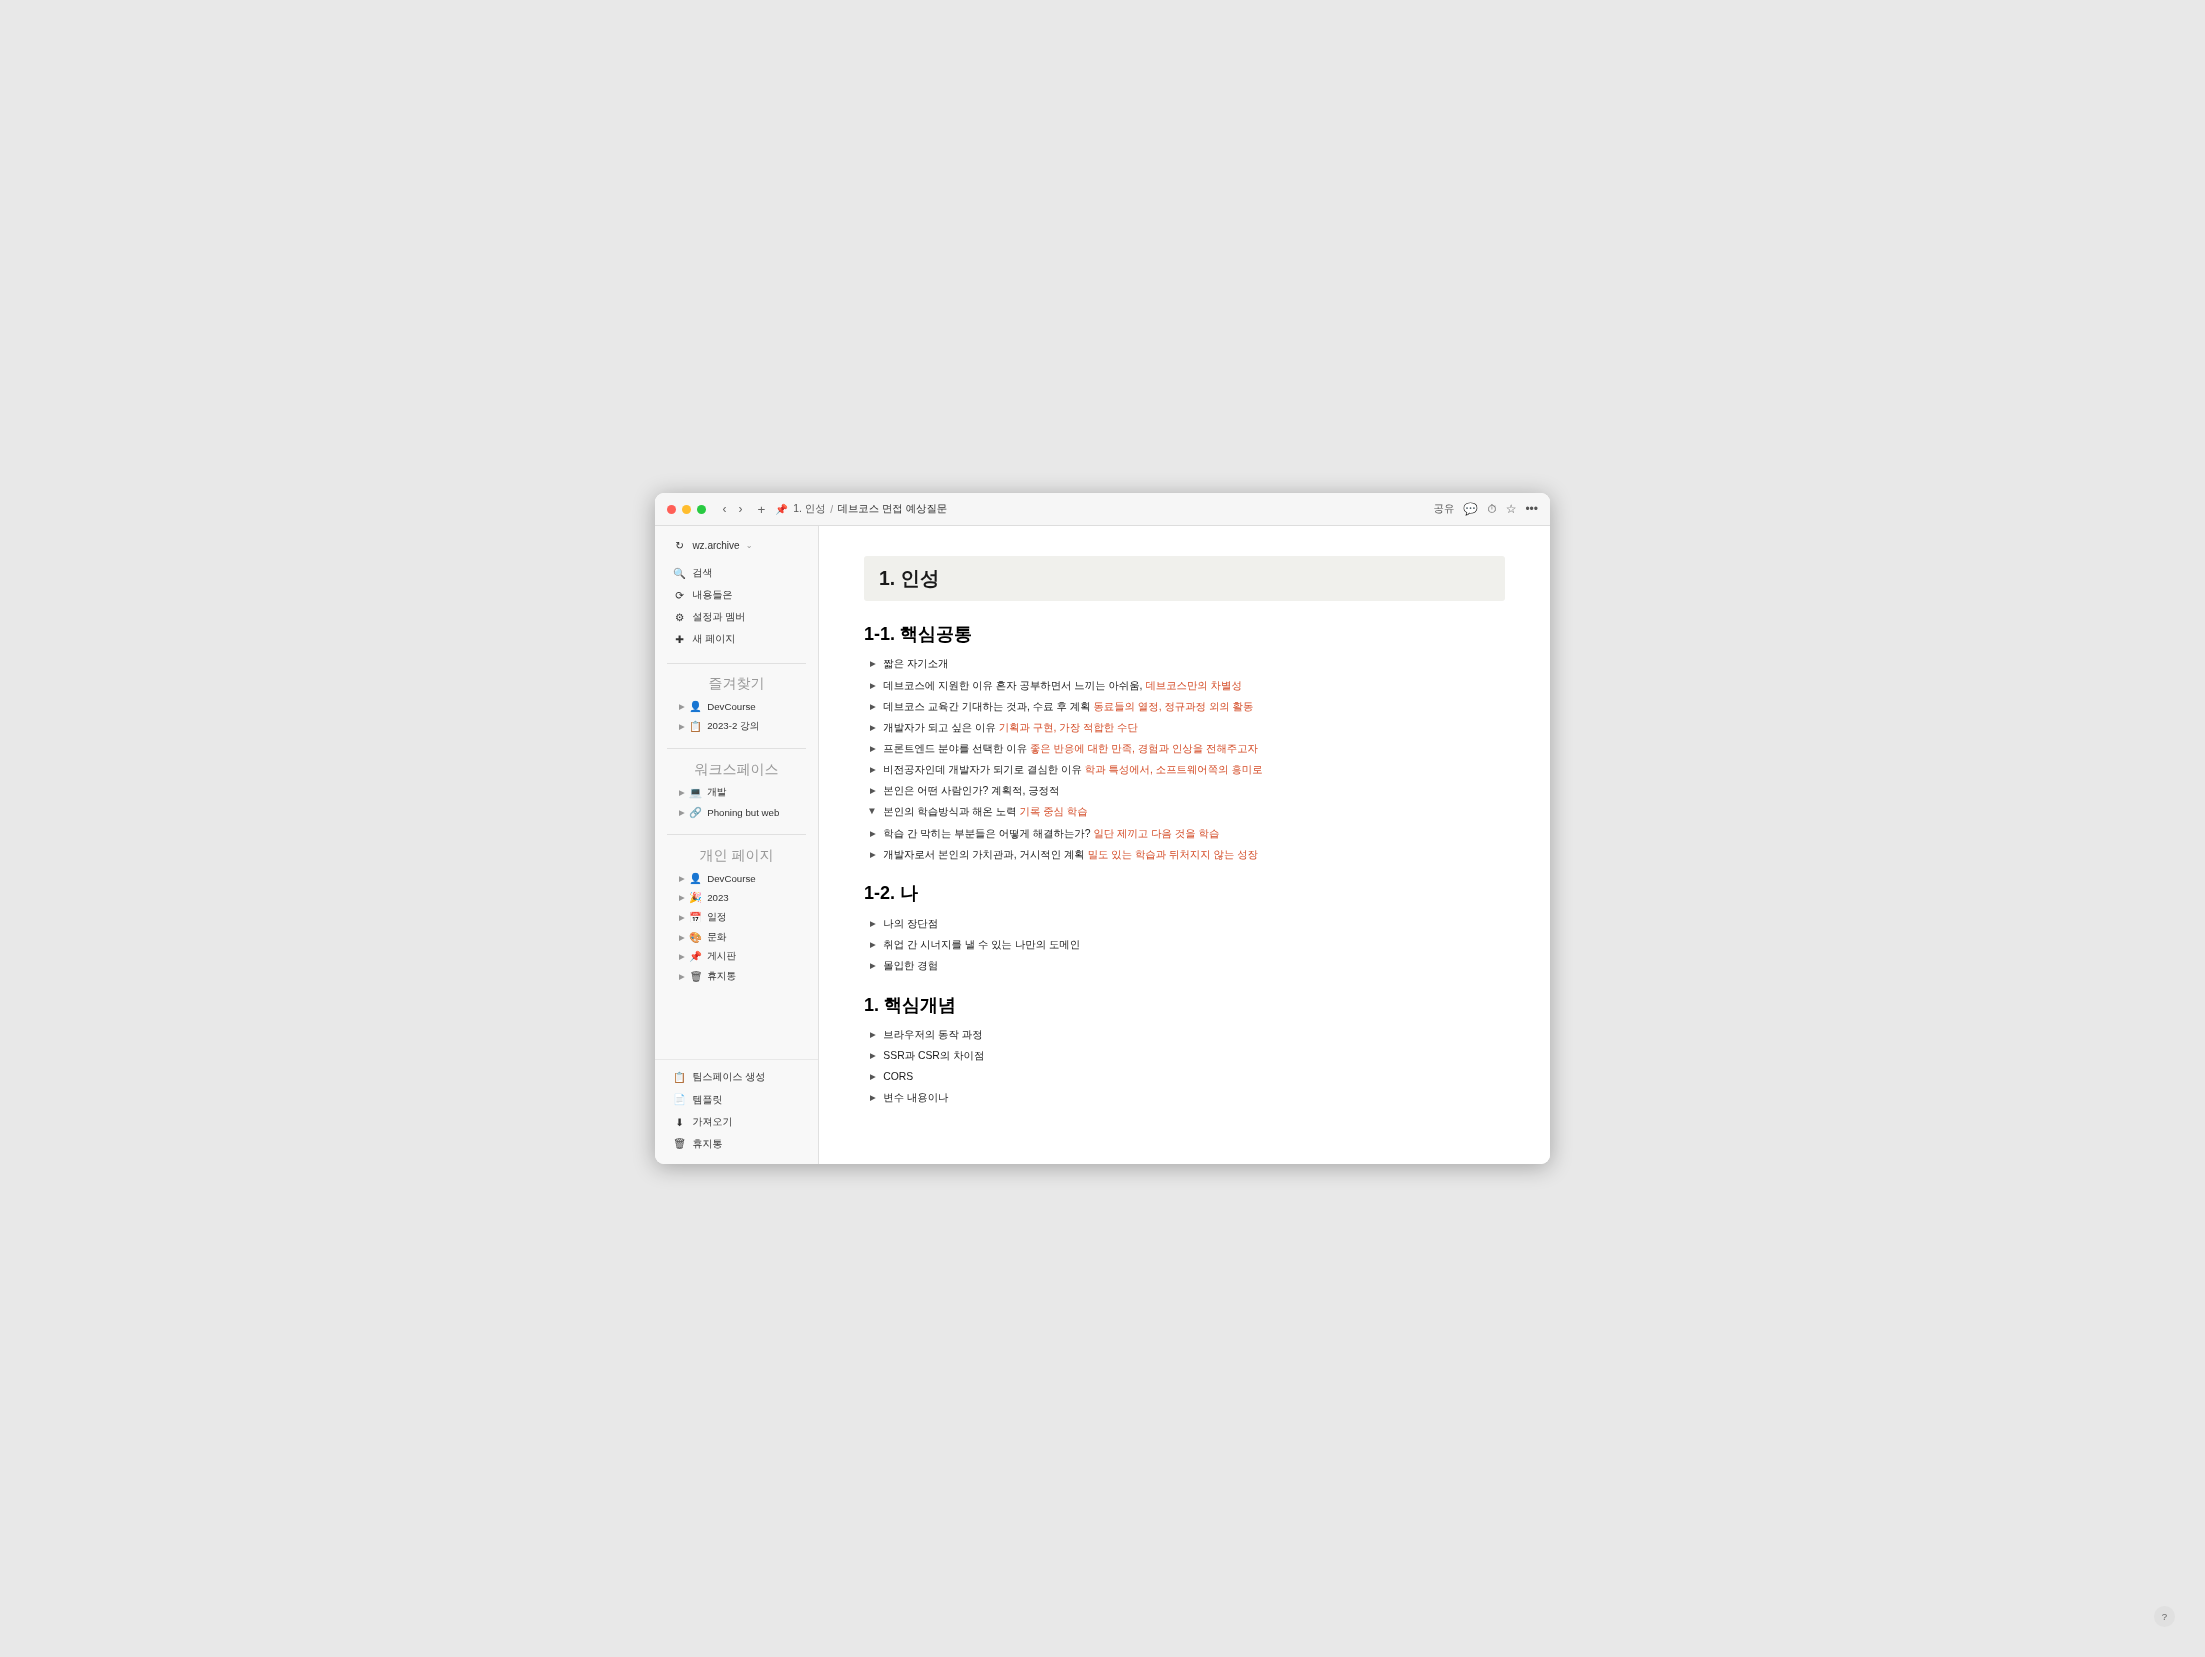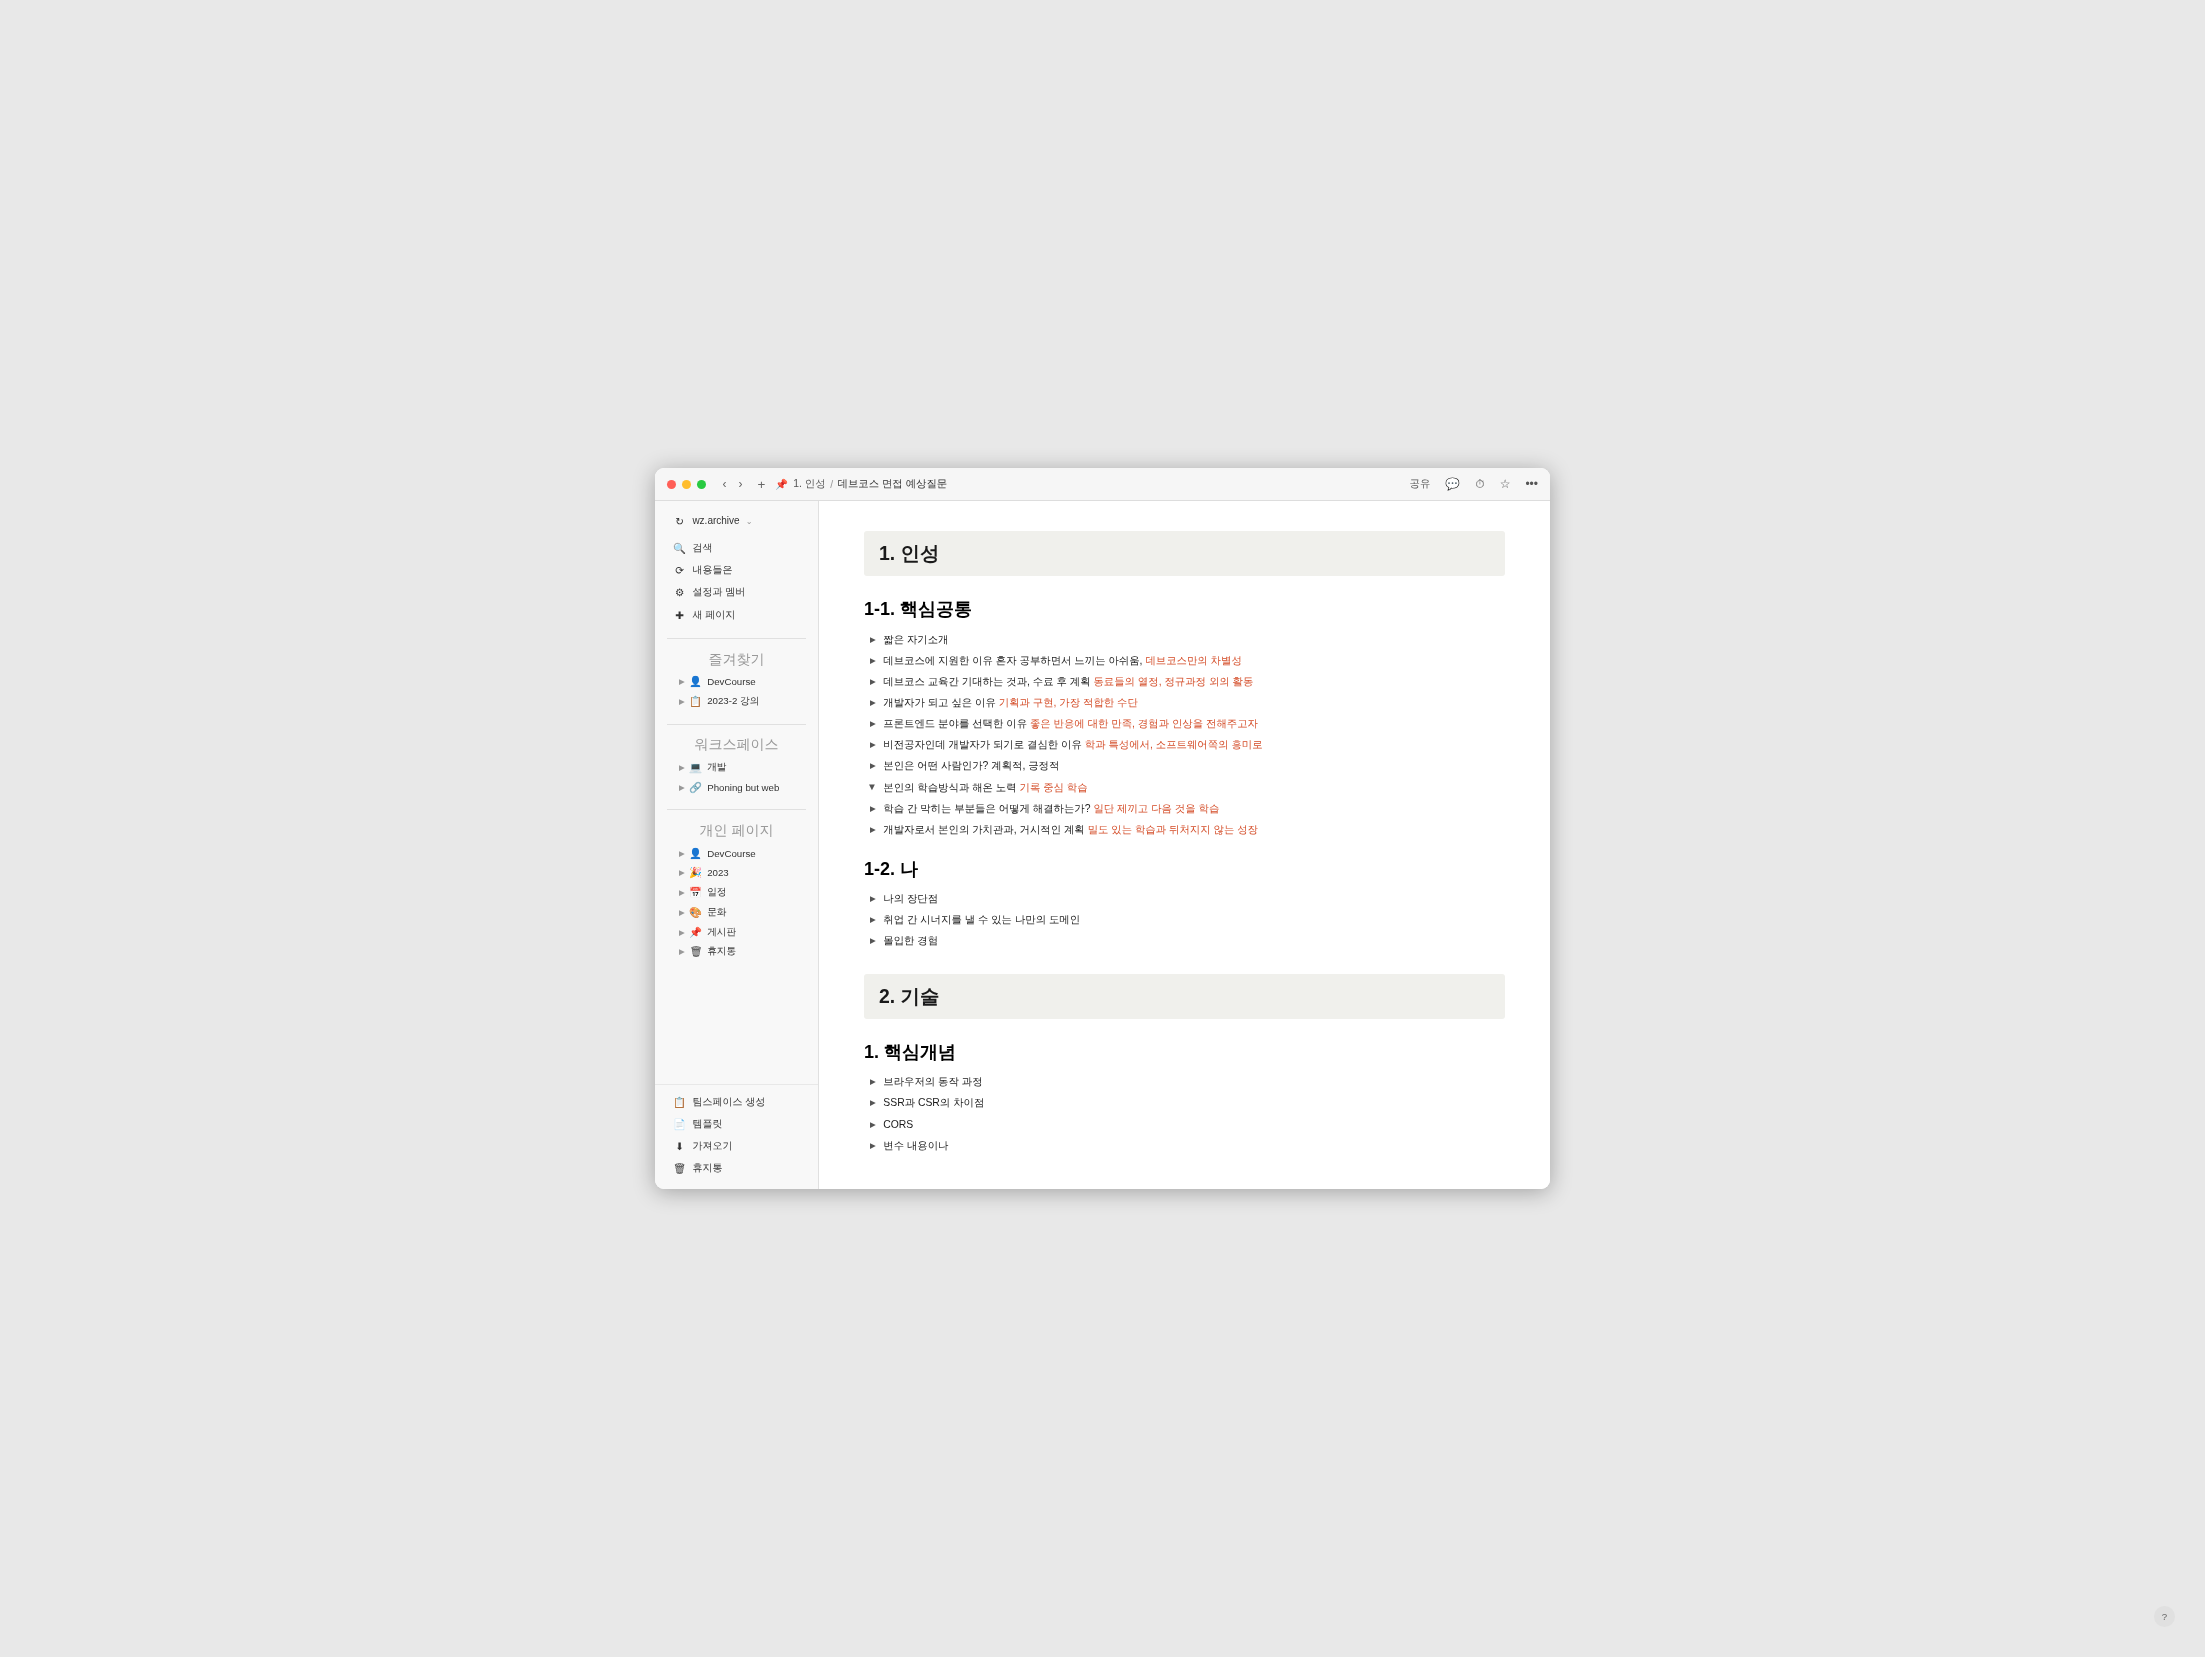--- a/index.html
+++ b/index.html
@@ -72,21 +72,21 @@
       display: flex;
       align-items: center;
       gap: 4.5px;
       font-size: 10.4px;
       color: #333;
       flex: 1;
     }
     .breadcrumb-sep { color: #999; }
     .titlebar-actions {
       display: flex;
-      gap: 15px;
+      gap: 9px;
       align-items: center;
       margin-left: auto;
       text-align: center;
     }
     .titlebar-icon {
       color: #555;
       font-size: 12px;
       cursor: pointer;
     }
     
@@ -422,21 +422,20 @@
       </div>
       <div class="list-item-row">
         <span class="list-toggle">▶</span>
         <span class="list-item-text">취업 간 시너지를 낼 수 있는 나만의 도메인</span>
       </div>
       <div class="list-item-row">
         <span class="list-toggle">▶</span>
         <span class="list-item-text">몰입한 경험</span>
       </div>
 
-      <div class="section-heading" style="margin-top:24px;">2. 기술</div>
 
       <div class="subsection-heading">1. 핵심개념</div>
       <div class="list-item-row">
         <span class="list-toggle">▶</span>
         <span class="list-item-text">브라우저의 동작 과정</span>
       </div>
       <div class="list-item-row">
         <span class="list-toggle">▶</span>
         <span class="list-item-text">SSR과 CSR의 차이점</span>
       </div>

